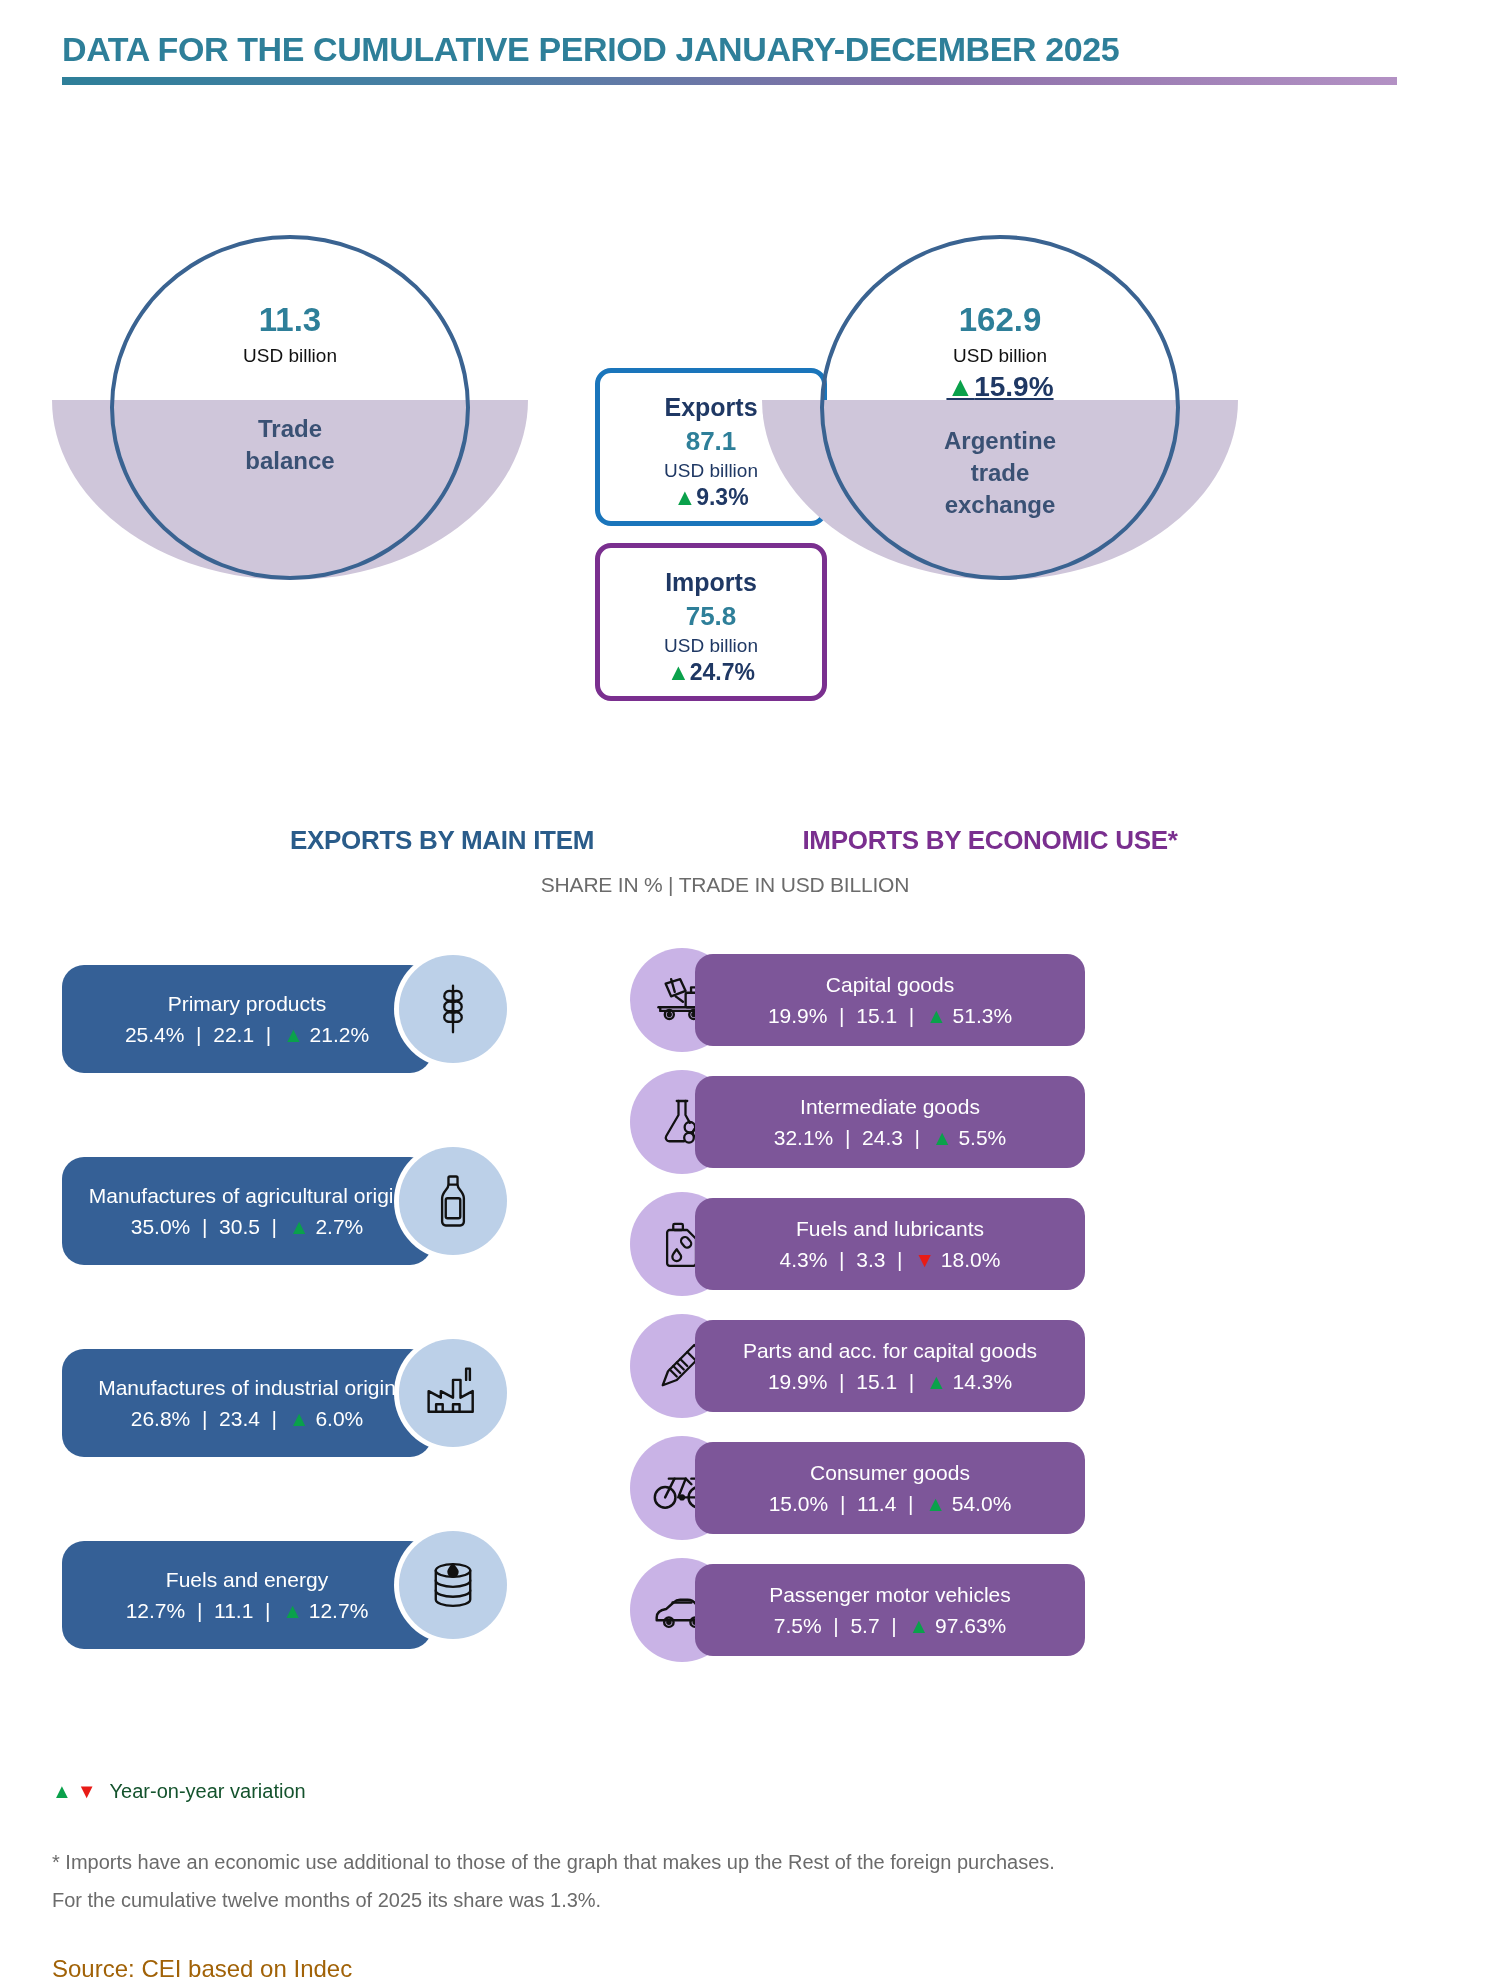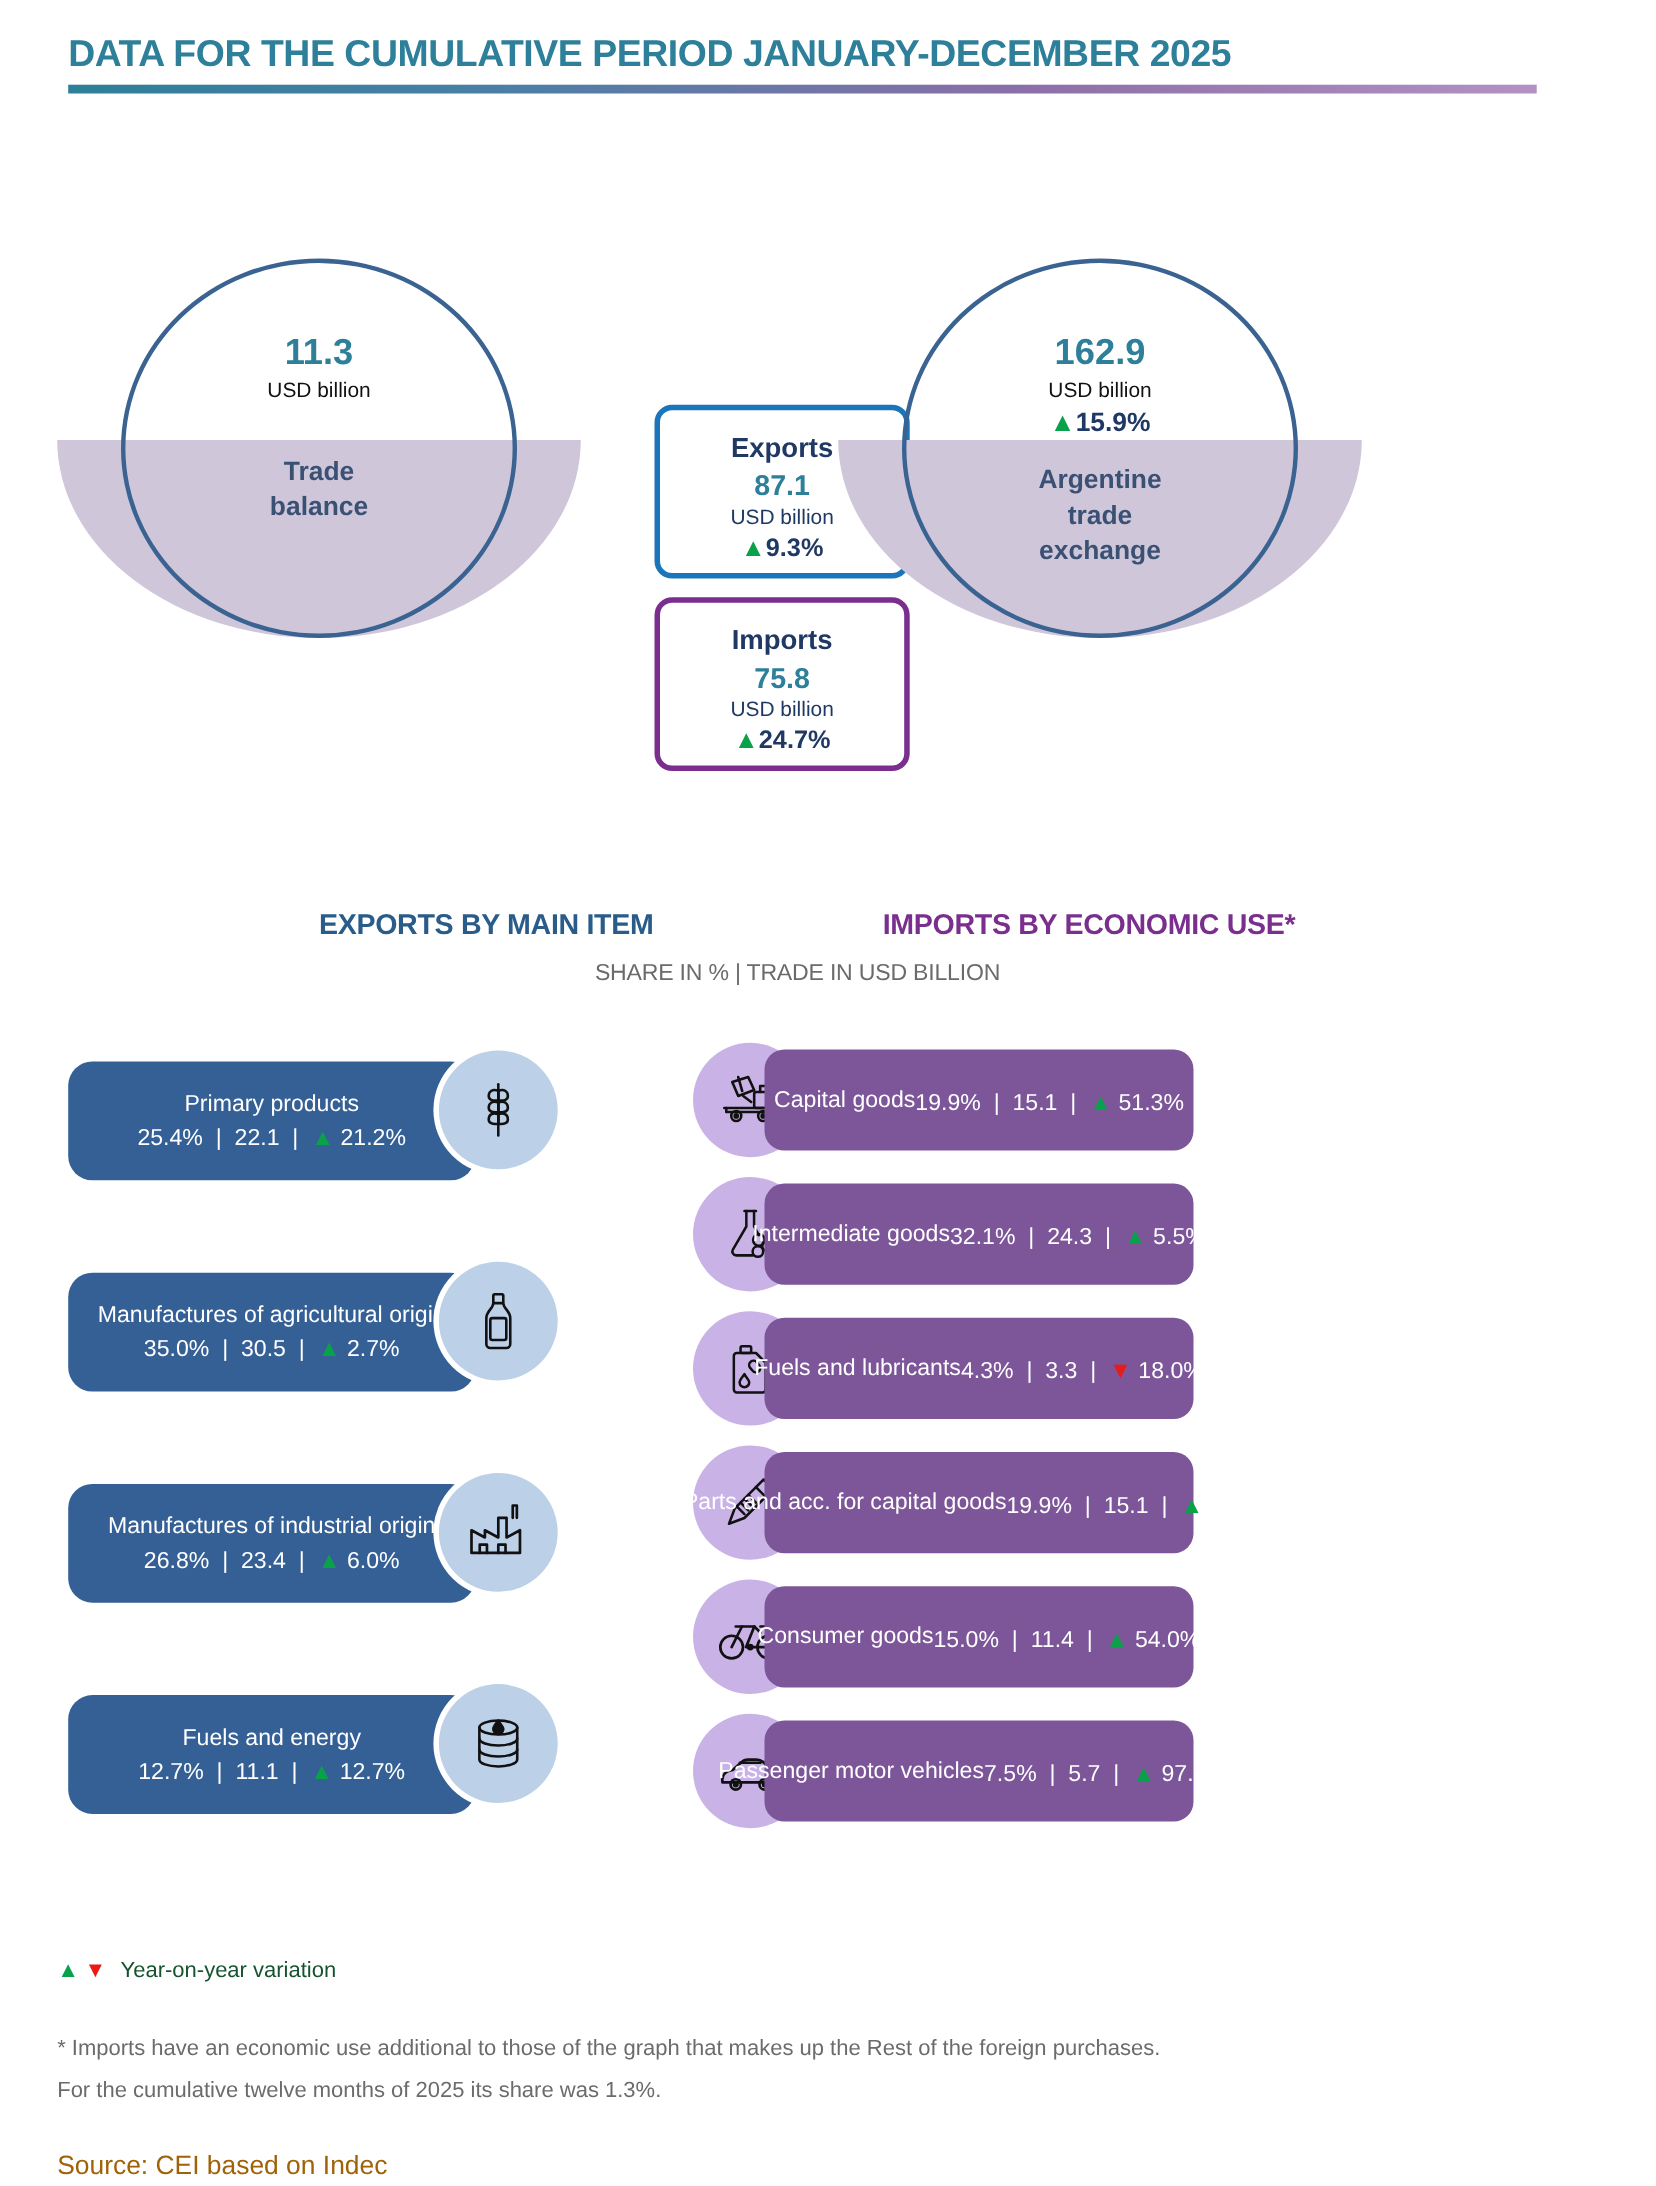--- a/index.html
+++ b/index.html
@@ -38,21 +38,21 @@
   .circle-ring {
     position: absolute; left: 30px; top: 0; width: 360px; height: 345px;
     border: 4px solid #3a6391; border-radius: 50%;
   }
   .circle-content {
     position: absolute; left: 0; top: 0; width: 420px; height: 345px;
     display: flex; flex-direction: column; align-items: center;
   }
   .c-value { margin-top: 66px; font-size: 33px; font-weight: bold; color: #2e7f99; }
   .c-unit  { margin-top: 6px; font-size: 19px; color: #111111; }
-  .c-delta { margin-top: 4px; font-size: 24px; font-weight: bold; color: #1f3864; }
+  .c-delta { margin-top: 4px; font-size: 28px; font-weight: bold; color: #1f3864; text-decoration: underline; }
   .c-label {
     margin-top: 22px; font-size: 24px; font-weight: bold; color: #3a5174;
     text-align: center; line-height: 1.33;
   }
   .c-label.single { margin-top: 46px; }
 
   
   .box {
     position: absolute; width: 232px; border-radius: 16px; background: #ffffff;
     display: flex; flex-direction: column; align-items: center;
@@ -100,21 +100,21 @@
     display: flex; align-items: center; justify-content: center;
     box-shadow: 0 0 0 5px #ffffff;
   }
 
   
   .imp-list { position: absolute; left: 620px; top: 948px; width: 470px; }
   .imp-row { position: relative; height: 104px; margin-bottom: 18px; }
   .imp-bar {
     position: absolute; left: 75px; top: 6px; width: 390px; height: 92px;
     background: #7d5699; border-radius: 18px;
-    display: flex; flex-direction: row; align-items: center; justify-content: center;
+    display: flex; flex-direction: column; align-items: center; justify-content: center;
     color: #ffffff;
   }
   .imp-bar .name { font-size: 21px; line-height: 1.2; white-space: nowrap; }
   .imp-bar .stats { margin-top: 6px; font-size: 21px; white-space: nowrap; }
   .imp-icon {
     position: absolute; left: 10px; top: 0; width: 104px; height: 104px;
     border-radius: 50%; background: #c9b3e6;
     display: flex; align-items: center; justify-content: center;
     box-shadow: 0 0 0 5px #ffffff;
   }

